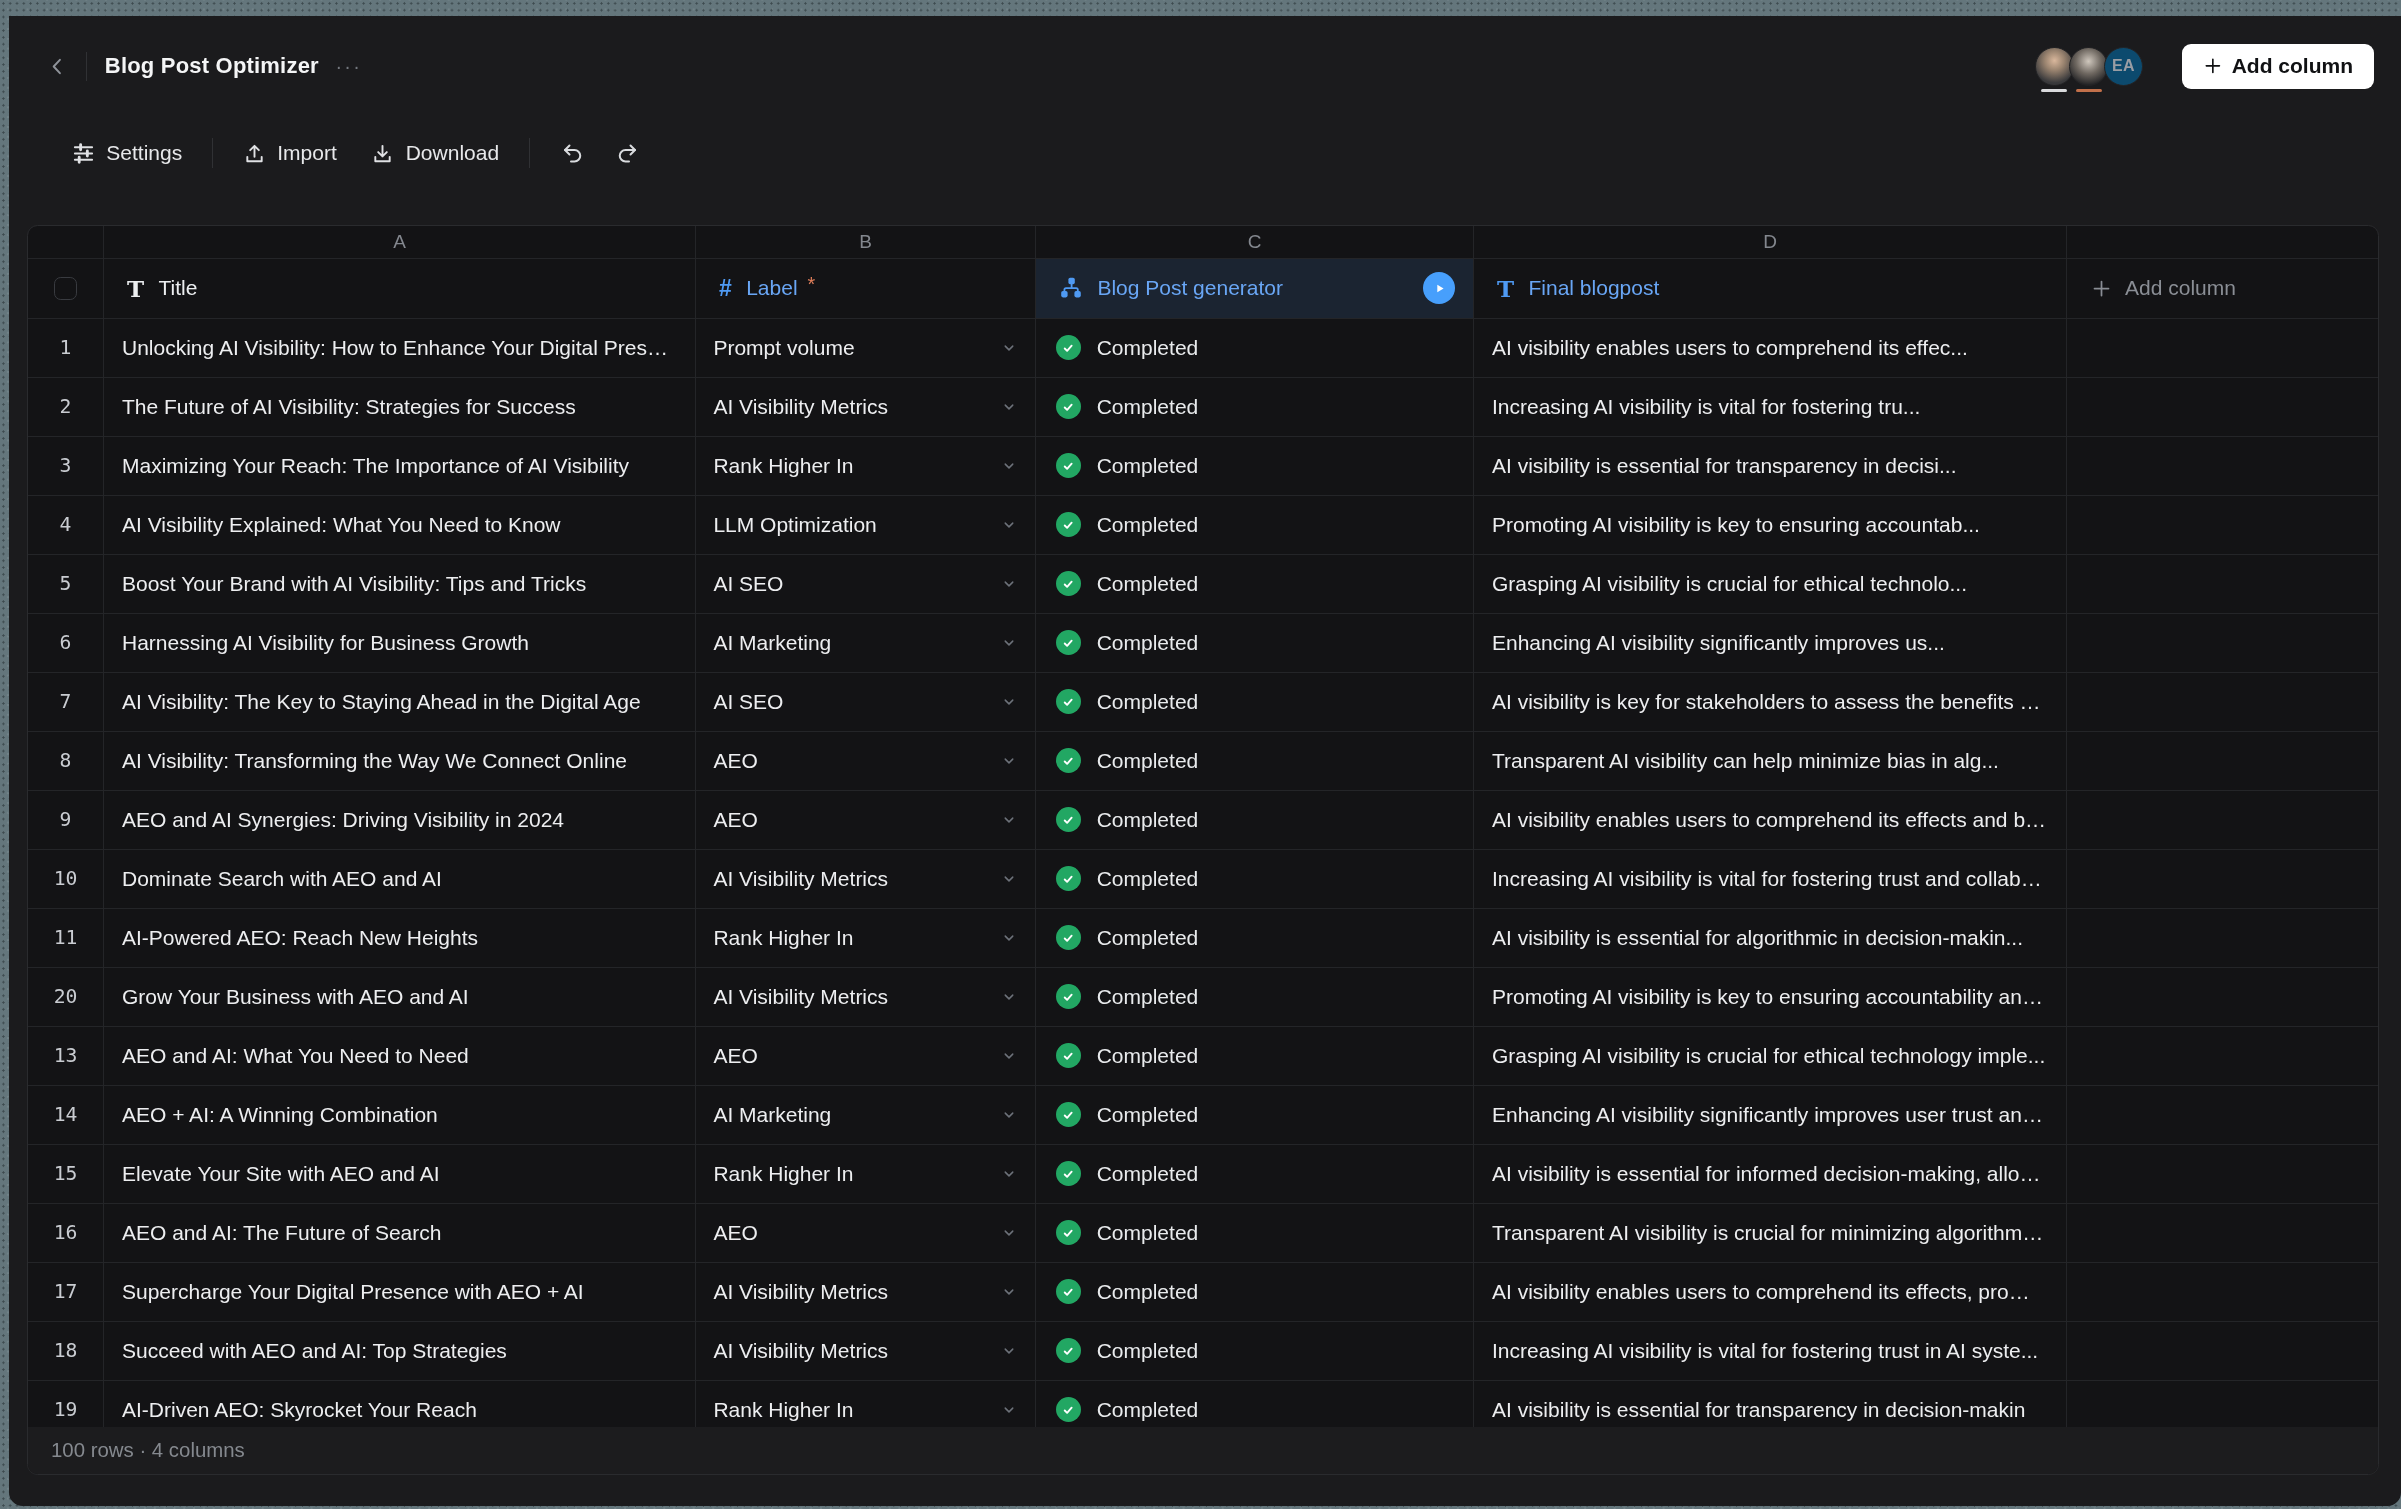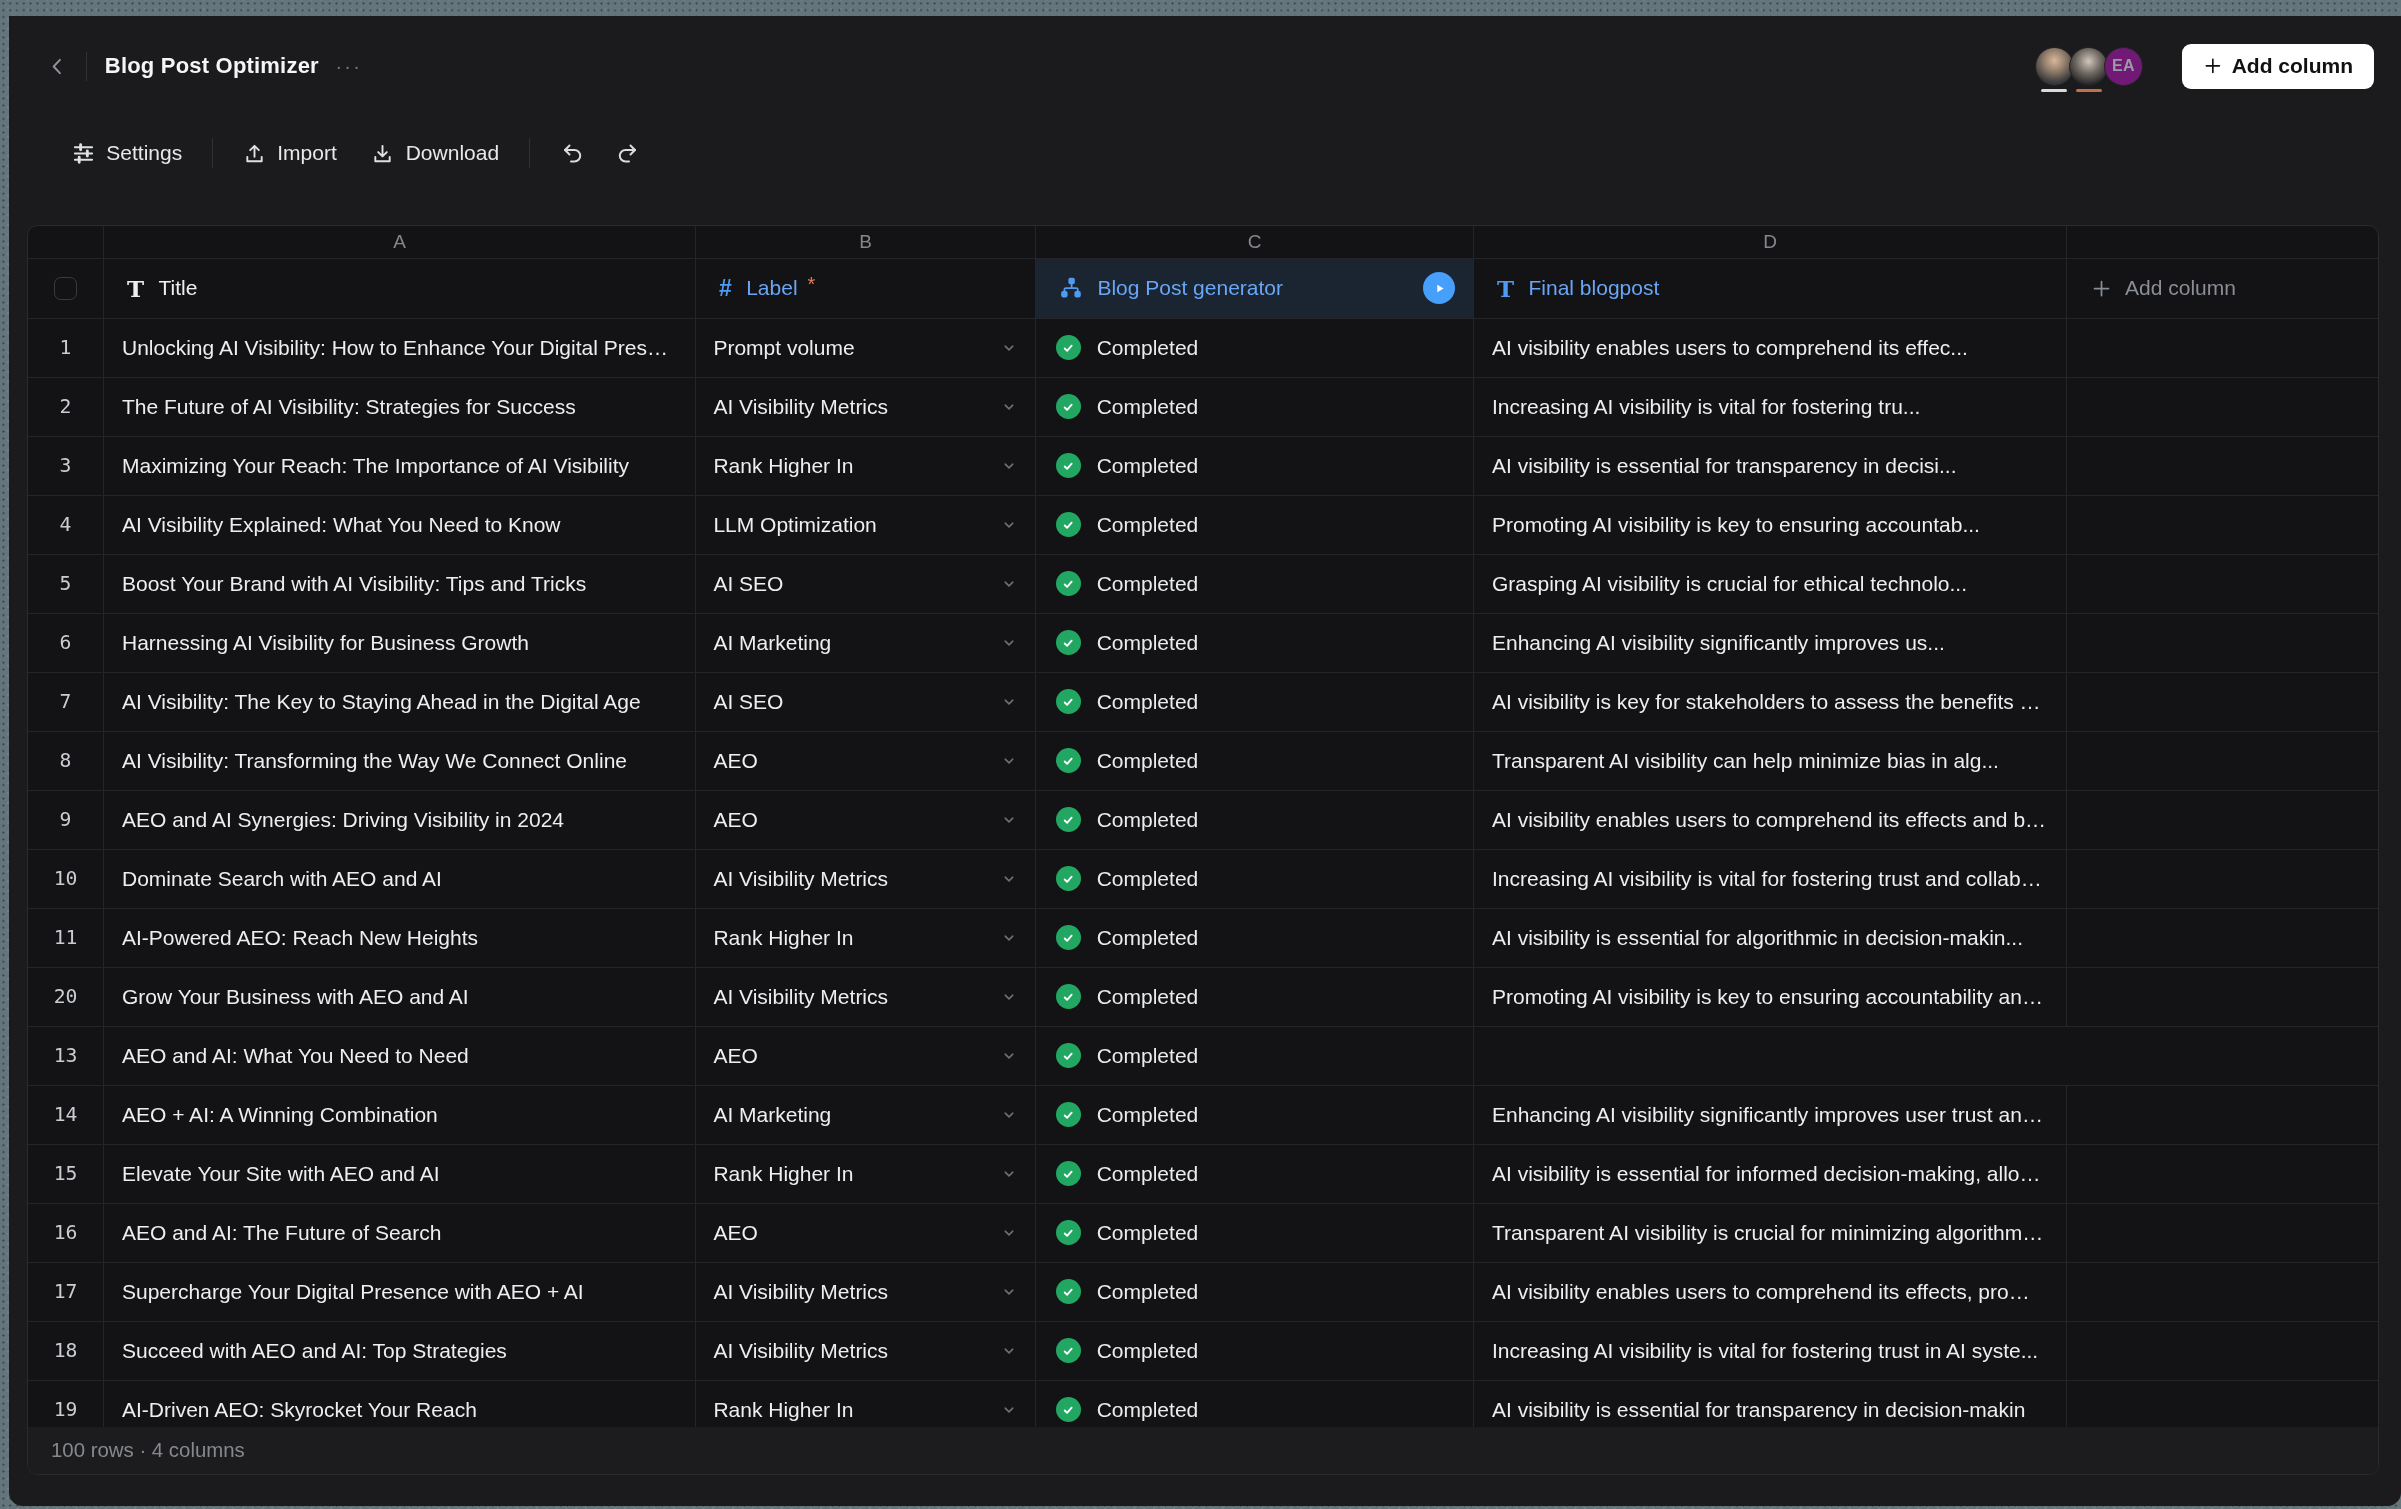--- a/index.html
+++ b/index.html
@@ -44,21 +44,21 @@
   .topbar-right{margin-left:auto;display:flex;align-items:center;}
   .avatars{display:flex;align-items:flex-start;margin-right:39px;}
   .avatar{position:relative;width:39px;height:39px;margin-left:-4.5px;}
   .avatar:first-child{margin-left:0;}
   .avatar .circle{
     width:39px;height:39px;border-radius:50%;border:1.5px solid #232325;
     display:flex;align-items:center;justify-content:center;overflow:hidden;
   }
   .avatar-a .circle{background:radial-gradient(circle at 50% 34%,#d9b79c 0%,#99836f 32%,#3a3a3c 72%,#2b2b2d 100%);}
   .avatar-b .circle{background:radial-gradient(circle at 50% 36%,#cfc7bd 0%,#6e6760 42%,#242426 78%);}
-  .avatar-ea .circle{background:#701a75;}
+  .avatar-ea .circle{background:#0c4a6e;}
   .avatar-ea .circle span{font-size:16px;font-weight:600;color:#999da4;letter-spacing:0.4px;}
   .presence{position:absolute;left:50%;transform:translateX(-50%);bottom:-6.8px;width:26px;height:3.8px;border-radius:2.3px;}
   .add-col-btn{
     display:flex;align-items:center;gap:9px;height:45px;padding:0 21px;
     background:#ffffff;border:none;border-radius:9px;cursor:pointer;
     font-family:inherit;font-size:21px;font-weight:600;color:#101113;
   }
   .add-col-btn svg{width:19.7px;height:19.7px;color:#101113;}
   
   .toolbar{height:86px;display:flex;align-items:center;padding:0 54px;margin-top:-6px;}
@@ -566,20 +566,23 @@
             </svg>
     </div>
     <div class="td td-status">
       <span class="check-badge">
         <svg viewBox="0 0 20 20">
                 <path d="M5.2 10.4l3.3 3.3 6.3-7.2" fill="none" stroke="#ffffff" stroke-width="2.6" stroke-linecap="round" stroke-linejoin="round"></path>
               </svg>
       </span>
       <span class="status-text">Completed</span>
     </div>
+    <div class="td td-final">
+            <span class="cell-text">Grasping AI visibility is crucial for ethical technology imple...</span>
+          </div>
     <div class="td"></div>
   </div>
 
   <div class="cols tr">
     <div class="td td-num">14</div>
     <div class="td td-title">
             <span class="cell-text">AEO + AI: A Winning Combination</span>
           </div>
     <div class="td td-label">
       <span class="cell-text">AI Marketing</span>

